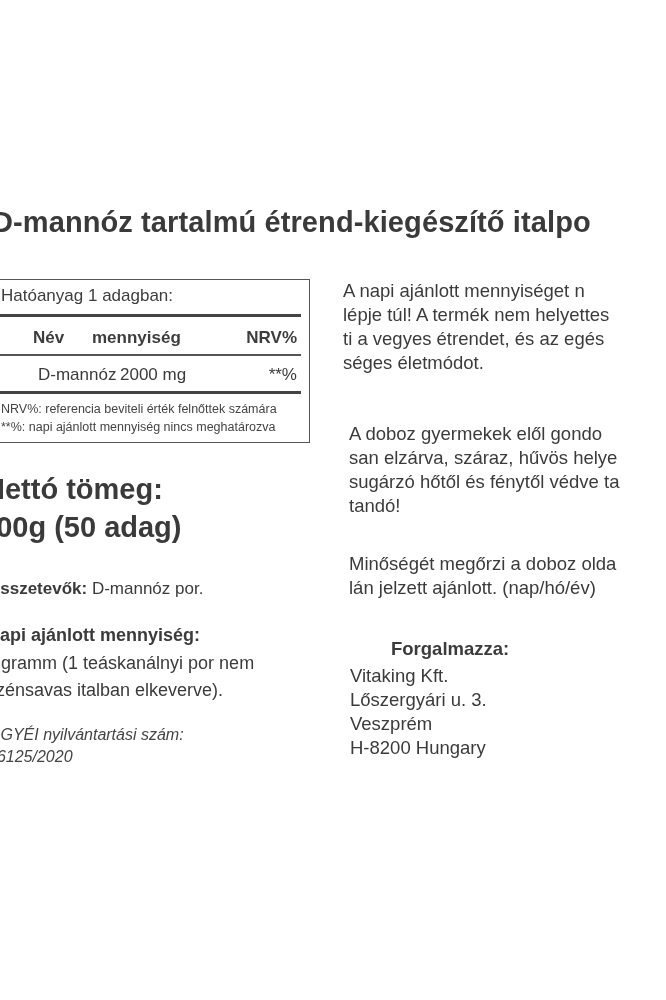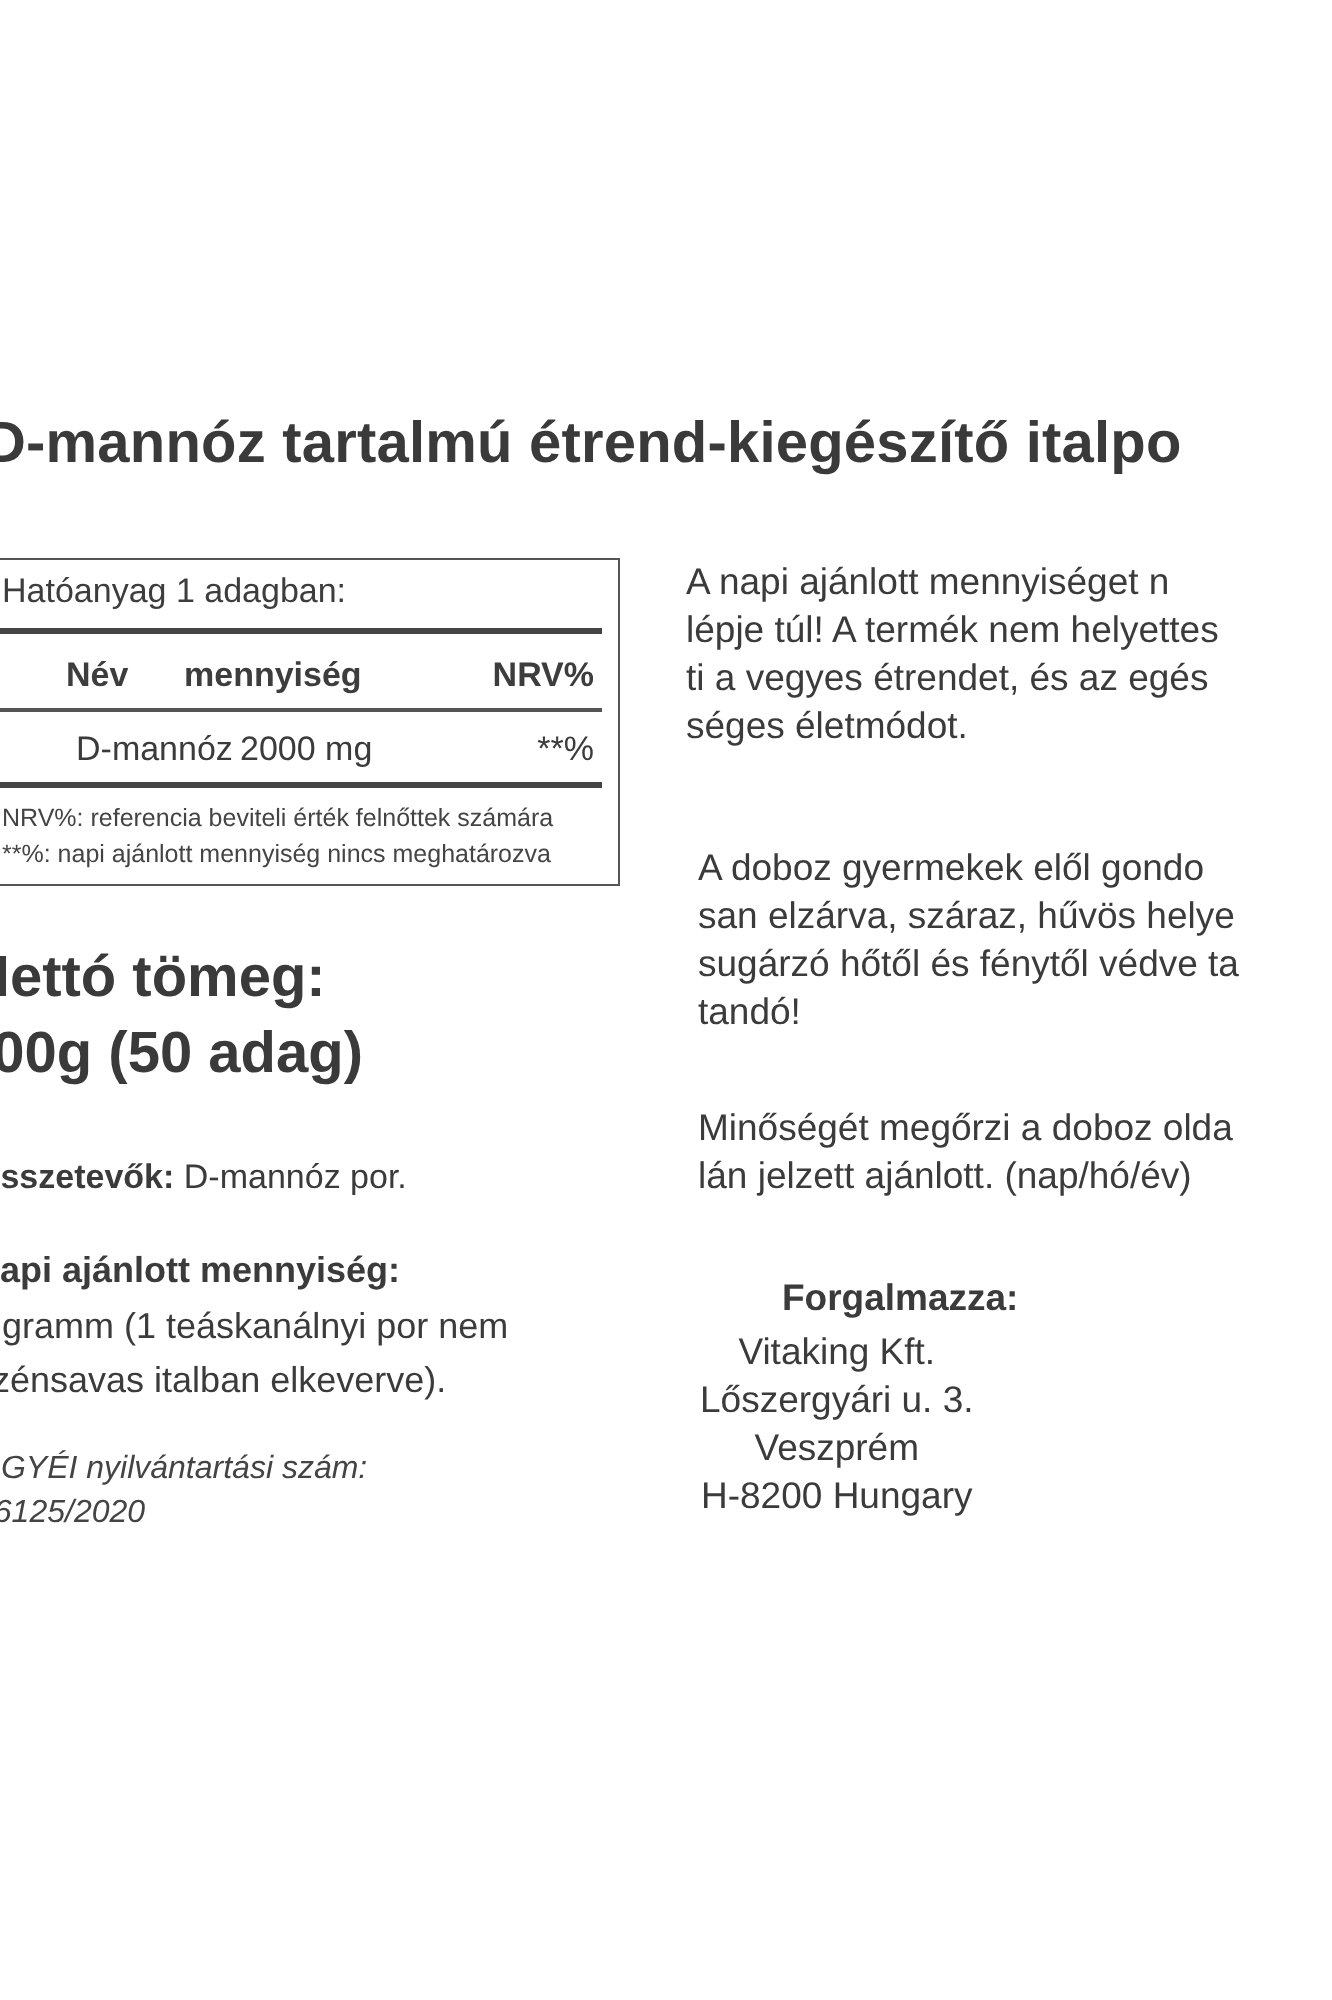--- a/index.html
+++ b/index.html
@@ -82,18 +82,18 @@
   <div>sugárzó hőtől és fénytől védve ta</div>
   <div>tandó!</div>
 </div>
 
 <div class="abs right-p" style="left:349px; top:552px;">
   <div>Minőségét megőrzi a doboz olda</div>
   <div>lán jelzett ajánlott. (nap/hó/év)</div>
 </div>
 
 <div class="abs right-p" style="left:350px; top:637px; font-weight:bold;margin-left:41px;">Forgalmazza:</div>
-<div class="abs right-p" style="left:350px; top:664px;text-align:center;">
+<div class="abs right-p" style="left:350px; top:664px;">
   <div>Vitaking Kft.</div>
   <div>Lőszergyári u. 3.</div>
   <div>Veszprém</div>
   <div>H-8200 Hungary</div>
 </div>
 
 </body></html>

